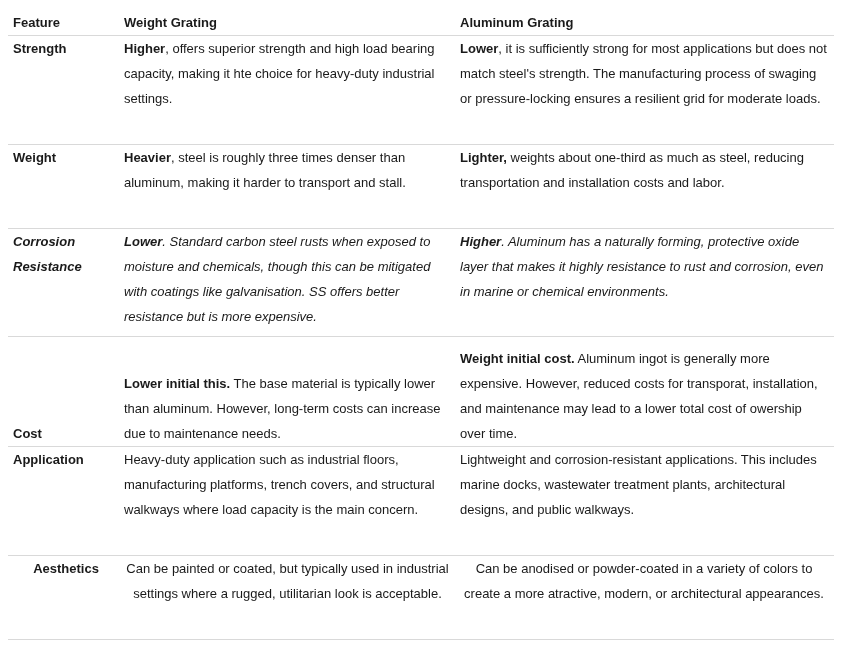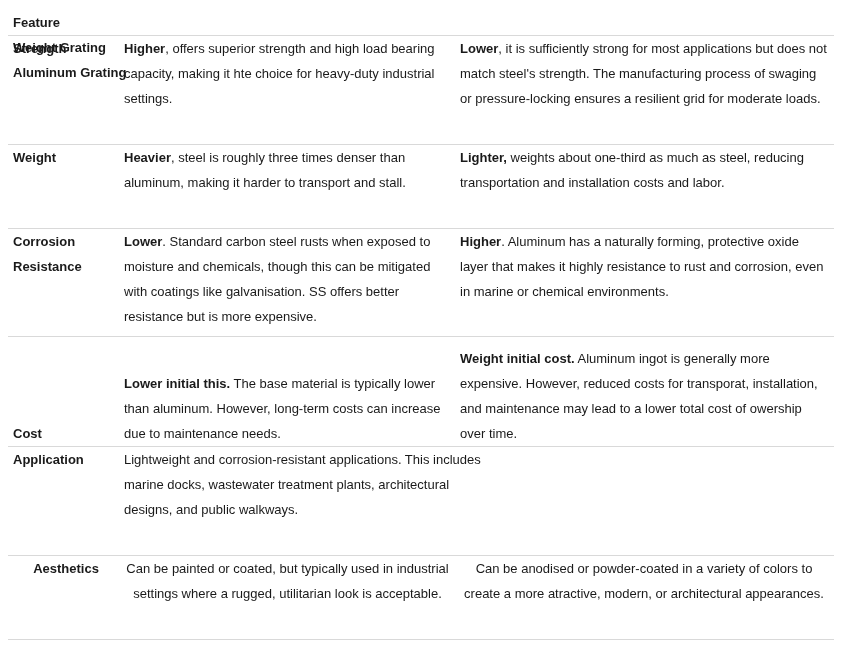--- a/index.html
+++ b/index.html
@@ -28,21 +28,21 @@
       box-sizing: border-box;
     }
     .cell {
       box-sizing: border-box;
       line-height: 25px;
     }
     .c1 { width: 111px; padding-left: 5px; font-weight: bold; }
     .c2 { width: 336px; padding-left: 5px; padding-right: 4px; }
     .c3 { width: 379px; padding-left: 5px; padding-right: 6px; }
     .header .cell { font-weight: bold; }
-    .header { height: 36px; padding-top: 10px; flex-direction: column; }
+    .header { height: 36px; padding-top: 10px; }
     .header .cell { line-height: 25px; }
     .body-row { padding-top: 0px; }
     b { font-weight: bold; }
   </style>
 </head>
 <body>
 
 <div class="table">
   <div class="row header">
     <div class="cell c1">Feature</div>
@@ -55,34 +55,35 @@
     <div class="cell c2"><b>Higher</b><span>, offers superior strength and high load bearing capacity, making it hte choice for heavy-duty industrial settings.</span></div>
     <div class="cell c3"><b>Lower</b><span>, it is sufficiently strong for most applications but does not match steel's strength. The manufacturing process of swaging or pressure-locking ensures a resilient grid for moderate loads.</span></div>
   </div>
 
   <div class="row body-row" style="height:84px;">
     <div class="cell c1">Weight</div>
     <div class="cell c2"><b>Heavier</b><span>, steel is roughly three times denser than aluminum, making it harder to transport and stall.</span></div>
     <div class="cell c3"><b>Lighter,</b><span> weights about one-third as much as steel, reducing transportation and installation costs and labor.</span></div>
   </div>
 
-  <div class="row body-row" style="height:108px;">
+  <div class="row body-row" style="height:108px;font-style:italic;">
     <div class="cell c1">Corrosion Resistance</div>
     <div class="cell c2"><b>Lower</b><span>. Standard carbon steel rusts when exposed to moisture and chemicals, though this can be mitigated with coatings like galvanisation. SS offers better resistance but is more expensive.</span></div>
     <div class="cell c3"><b>Higher</b><span>. Aluminum has a naturally forming, protective oxide layer that makes it highly resistance to rust and corrosion, even in marine or chemical environments.</span></div>
   </div>
 
   <div class="row body-row" style="height:110px;align-items:flex-end;">
     <div class="cell c1">Cost</div>
     <div class="cell c2"><b>Lower initial this.</b><span> The base material is typically lower than aluminum. However, long-term costs can increase due to maintenance needs.</span></div>
     <div class="cell c3"><b>Weight initial cost.</b><span> Aluminum ingot is generally more expensive. However, reduced costs for transporat, installation, and maintenance may lead to a lower total cost of owership over time.</span></div>
   </div>
 
   <div class="row body-row" style="height:109px;">
     <div class="cell c1">Application</div>
+    <div class="cell c2"><b></b><span>Heavy-duty application such as industrial floors, manufacturing platforms, trench covers, and structural walkways where load capacity is the main concern.</span></div>
     <div class="cell c3"><b></b><span>Lightweight and corrosion-resistant applications. This includes marine docks, wastewater treatment plants, architectural designs, and public walkways.</span></div>
   </div>
 
   <div class="row body-row" style="height:84px;text-align:center;">
     <div class="cell c1">Aesthetics</div>
     <div class="cell c2"><b></b><span>Can be painted or coated, but typically used in industrial settings where a rugged, utilitarian look is acceptable.</span></div>
     <div class="cell c3"><b></b><span>Can be anodised or powder-coated in a variety of colors to create a more atractive, modern, or architectural appearances.</span></div>
   </div>
 </div>
 

